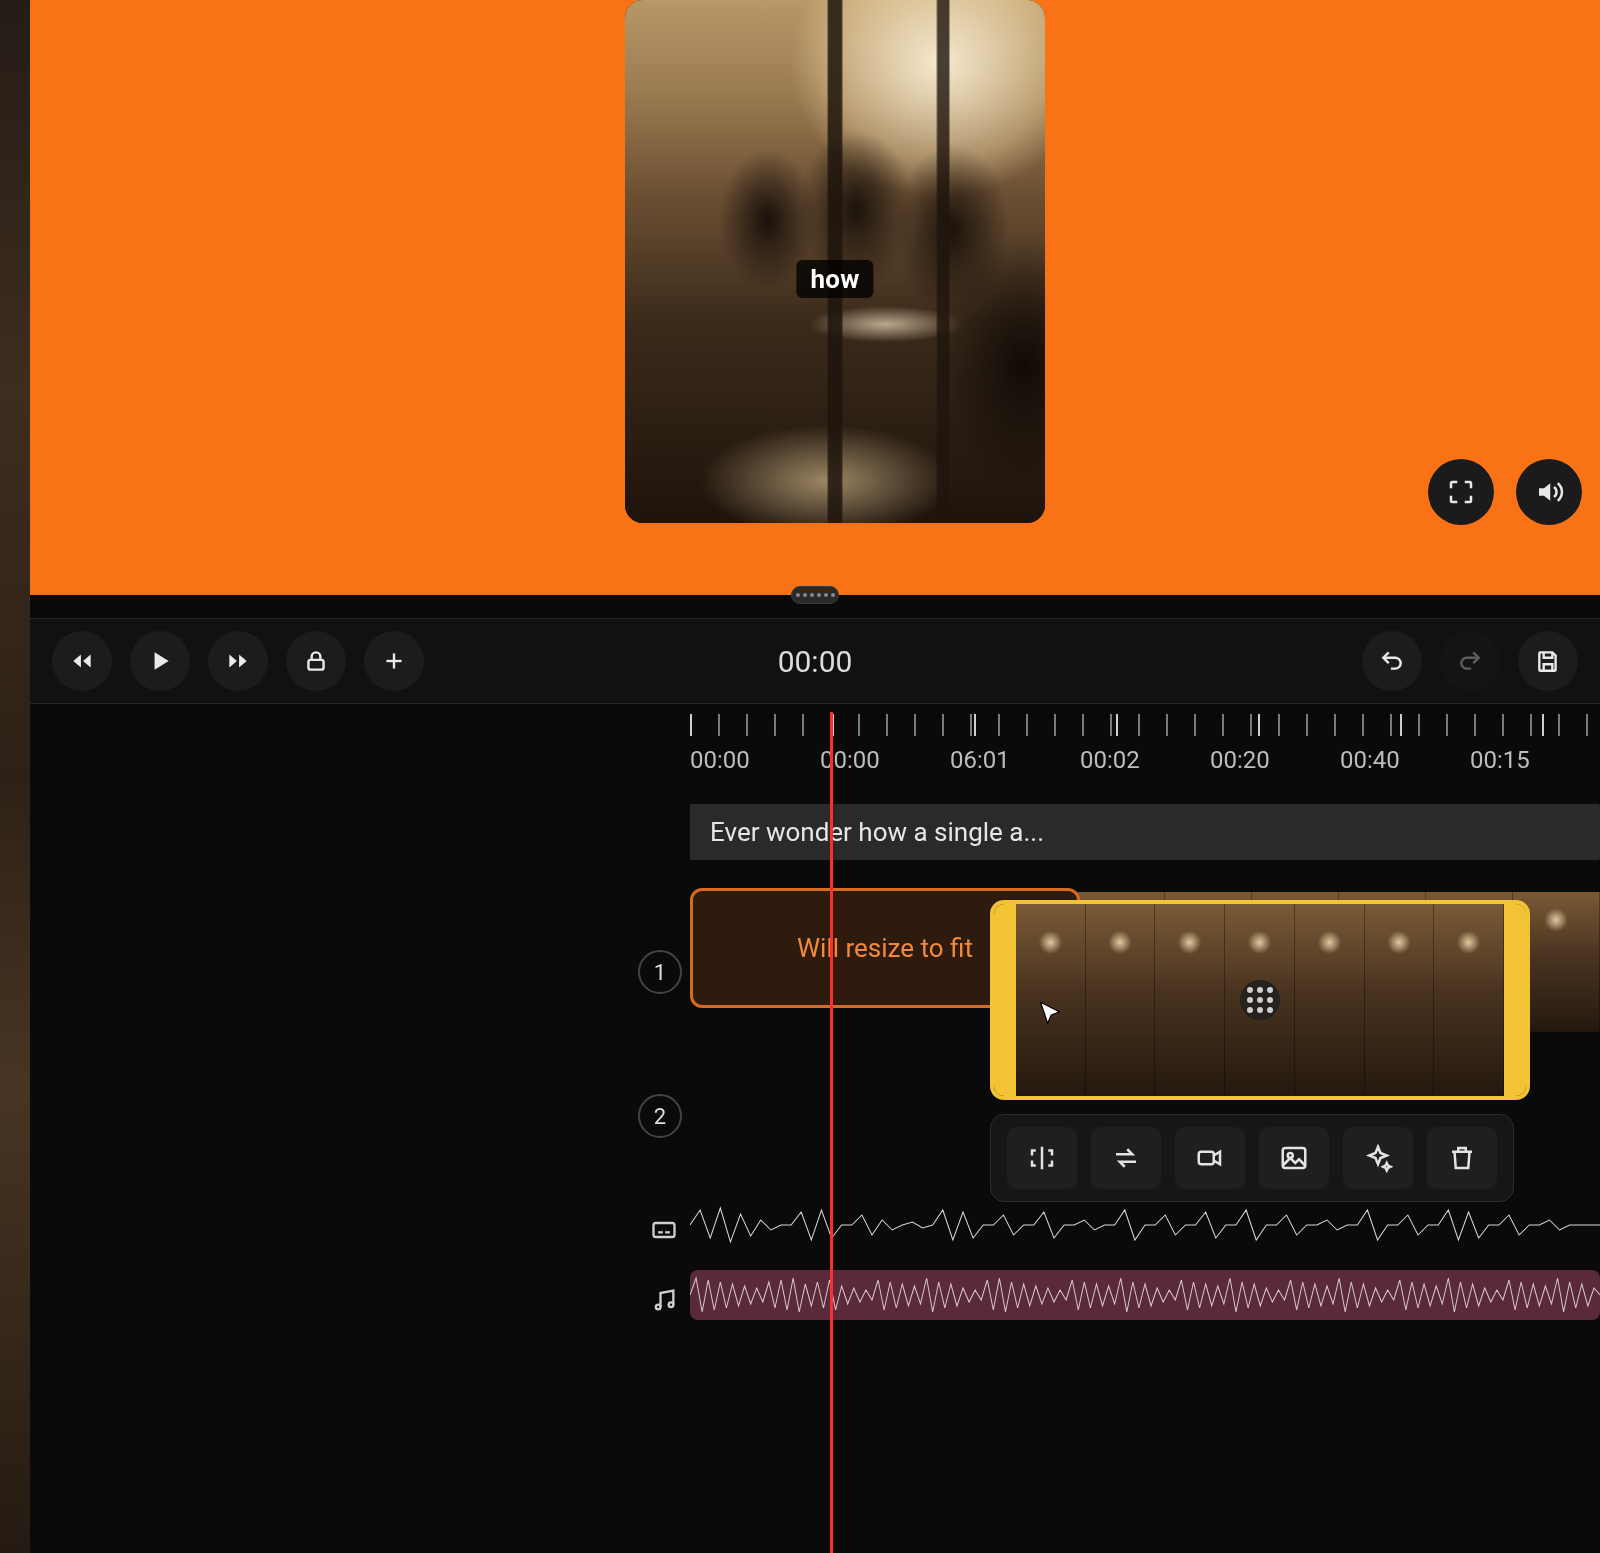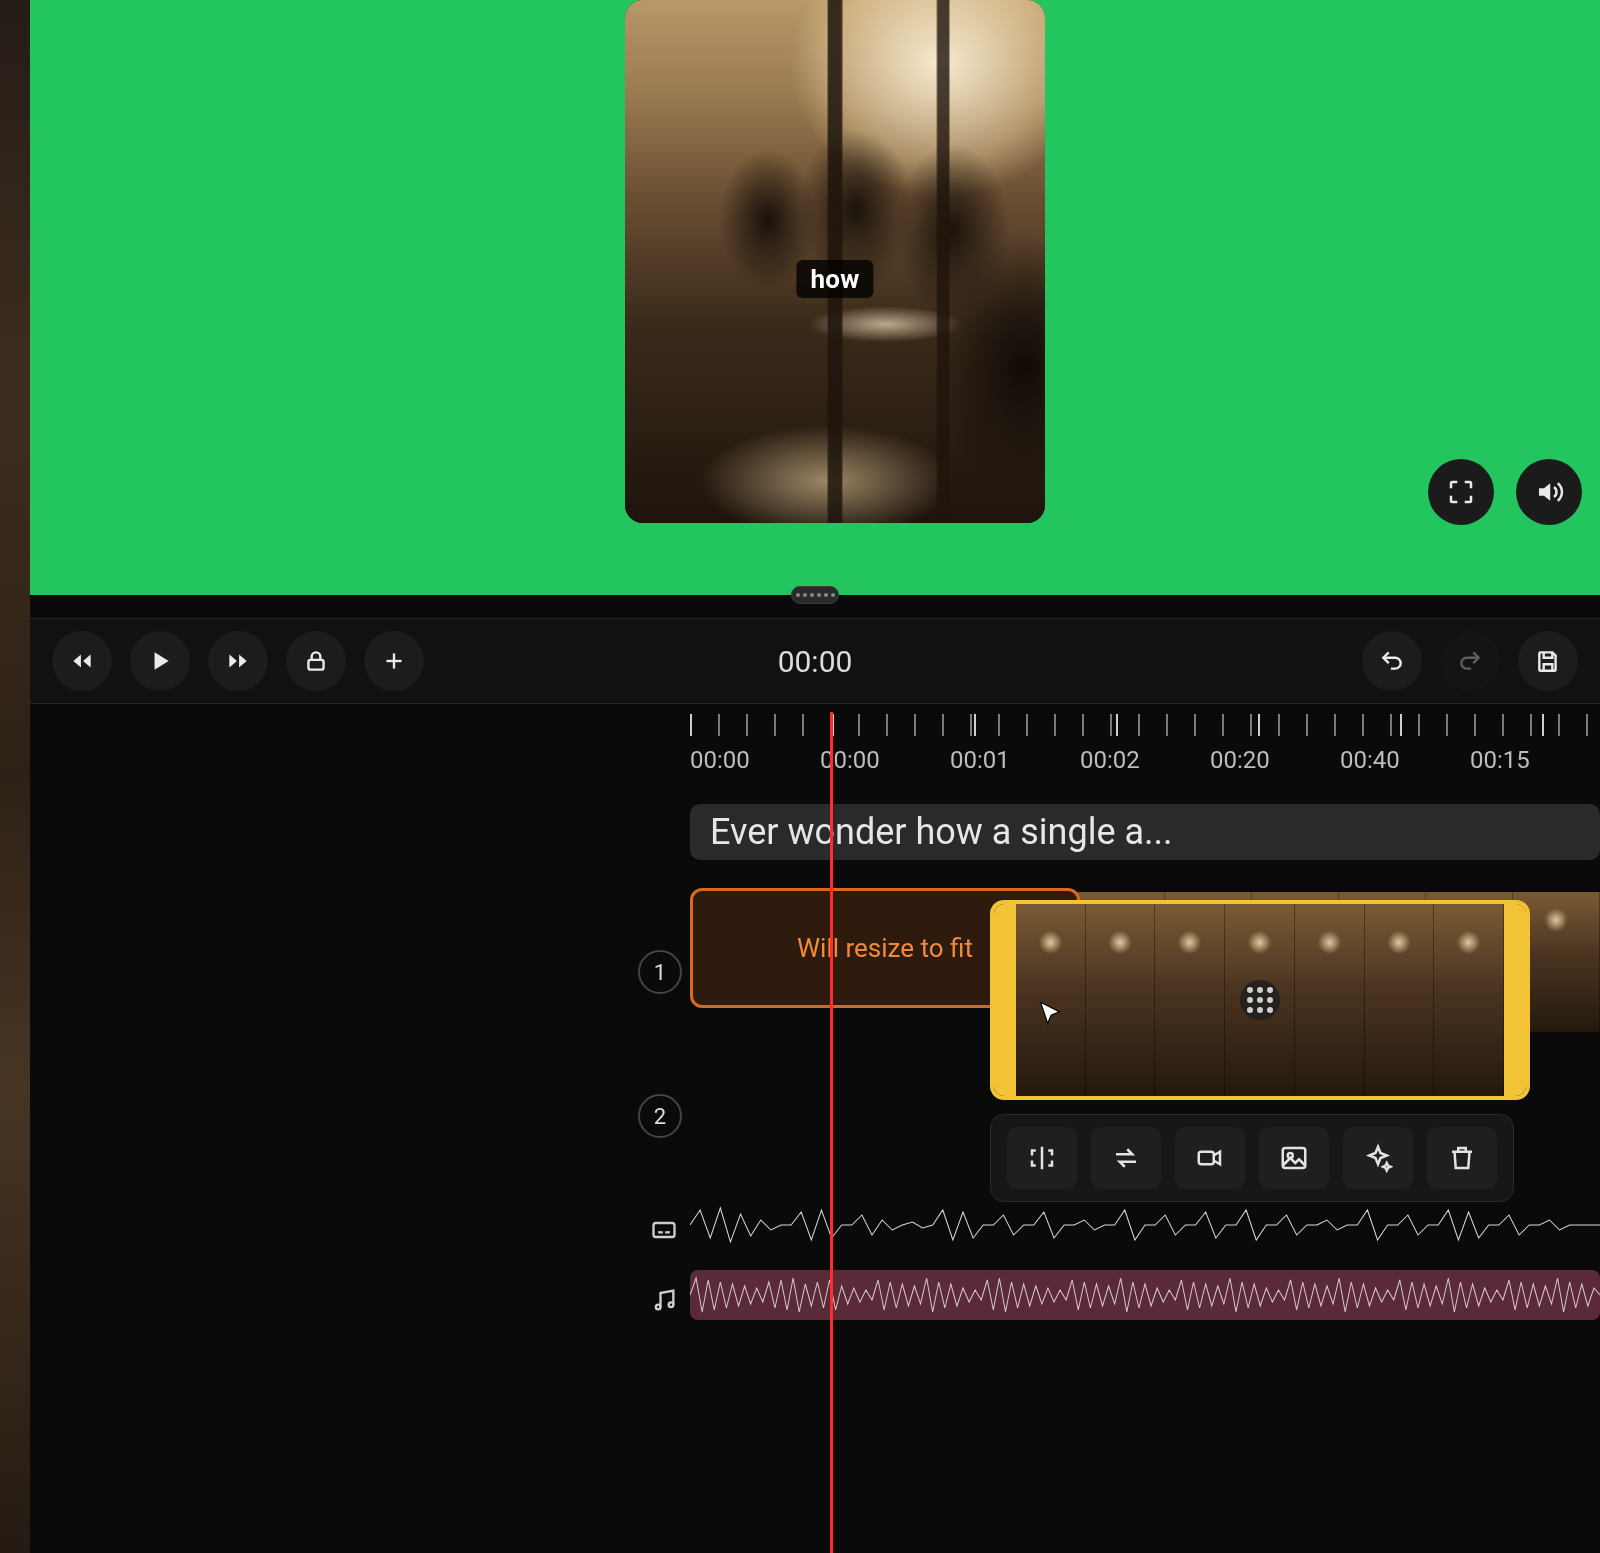--- a/index.html
+++ b/index.html
@@ -19,21 +19,21 @@
     left: 0; top: 0;
     width: 30px; height: 100%;
     background: linear-gradient(180deg,#3a2b20 0%,#6a4a30 25%,#4a3320 50%,#7a5838 70%,#3a2818 100%);
     opacity: .55;
   }
 
   
   .preview-area {
     position: absolute;
     left: 30px; right: 0; top: 0; height: 595px;
-    background: #22c55e;
+    background: #f97316;
   }
   .preview-frame {
     position: absolute;
     left: 595px; top: 0;
     width: 420px; height: 523px;
     border-radius: 18px;
     overflow: hidden;
     background: #1a1410;
   }
   
@@ -144,22 +144,22 @@
     position:absolute; top:8px; bottom:0; width:3px; background:#ff2d2d;
     left:800px;
     z-index:40;
   }
 
   .caption-row{
     position:absolute; left:660px; right:0; top:100px; height:56px;
     display:flex; gap:14px;
   }
   .caption-chip{
-    background:#2a2a2a; border-radius:10px;
-    color:#e6e6e6; font-size:36px;
+    background:#2a2a2a; border-radius:2px;
+    color:#e6e6e6; font-size:26px;
     padding:0 20px; display:flex; align-items:center;
     white-space:nowrap; overflow:hidden; text-overflow:ellipsis;
   }
   .caption-chip:first-child{width:370px;}
   .caption-chip:last-child{flex:1;}
 
   .track-number{
     position:absolute; width:44px; height:44px; border-radius:50%;
     border:2px solid #444; color:#ddd; font-size:22px;
     display:flex;align-items:center;justify-content:center;
@@ -335,21 +335,21 @@
 </div>
 
 <div class="timeline">
 
   <div class="ruler">
     <div class="ruler-ticks"></div>
     <div class="ruler-major"></div>
     <div class="ruler-labels">
       <span>00:00</span>
       <span>00:00</span>
-      <span>00:01</span>
+      <span>06:01</span>
       <span>00:02</span>
       <span>00:20</span>
       <span>00:40</span>
       <span>00:15</span>
     </div>
   </div>
 
   <div class="caption-row">
     <div class="caption-chip">Ever wonder how a single a...</div>
   </div>

